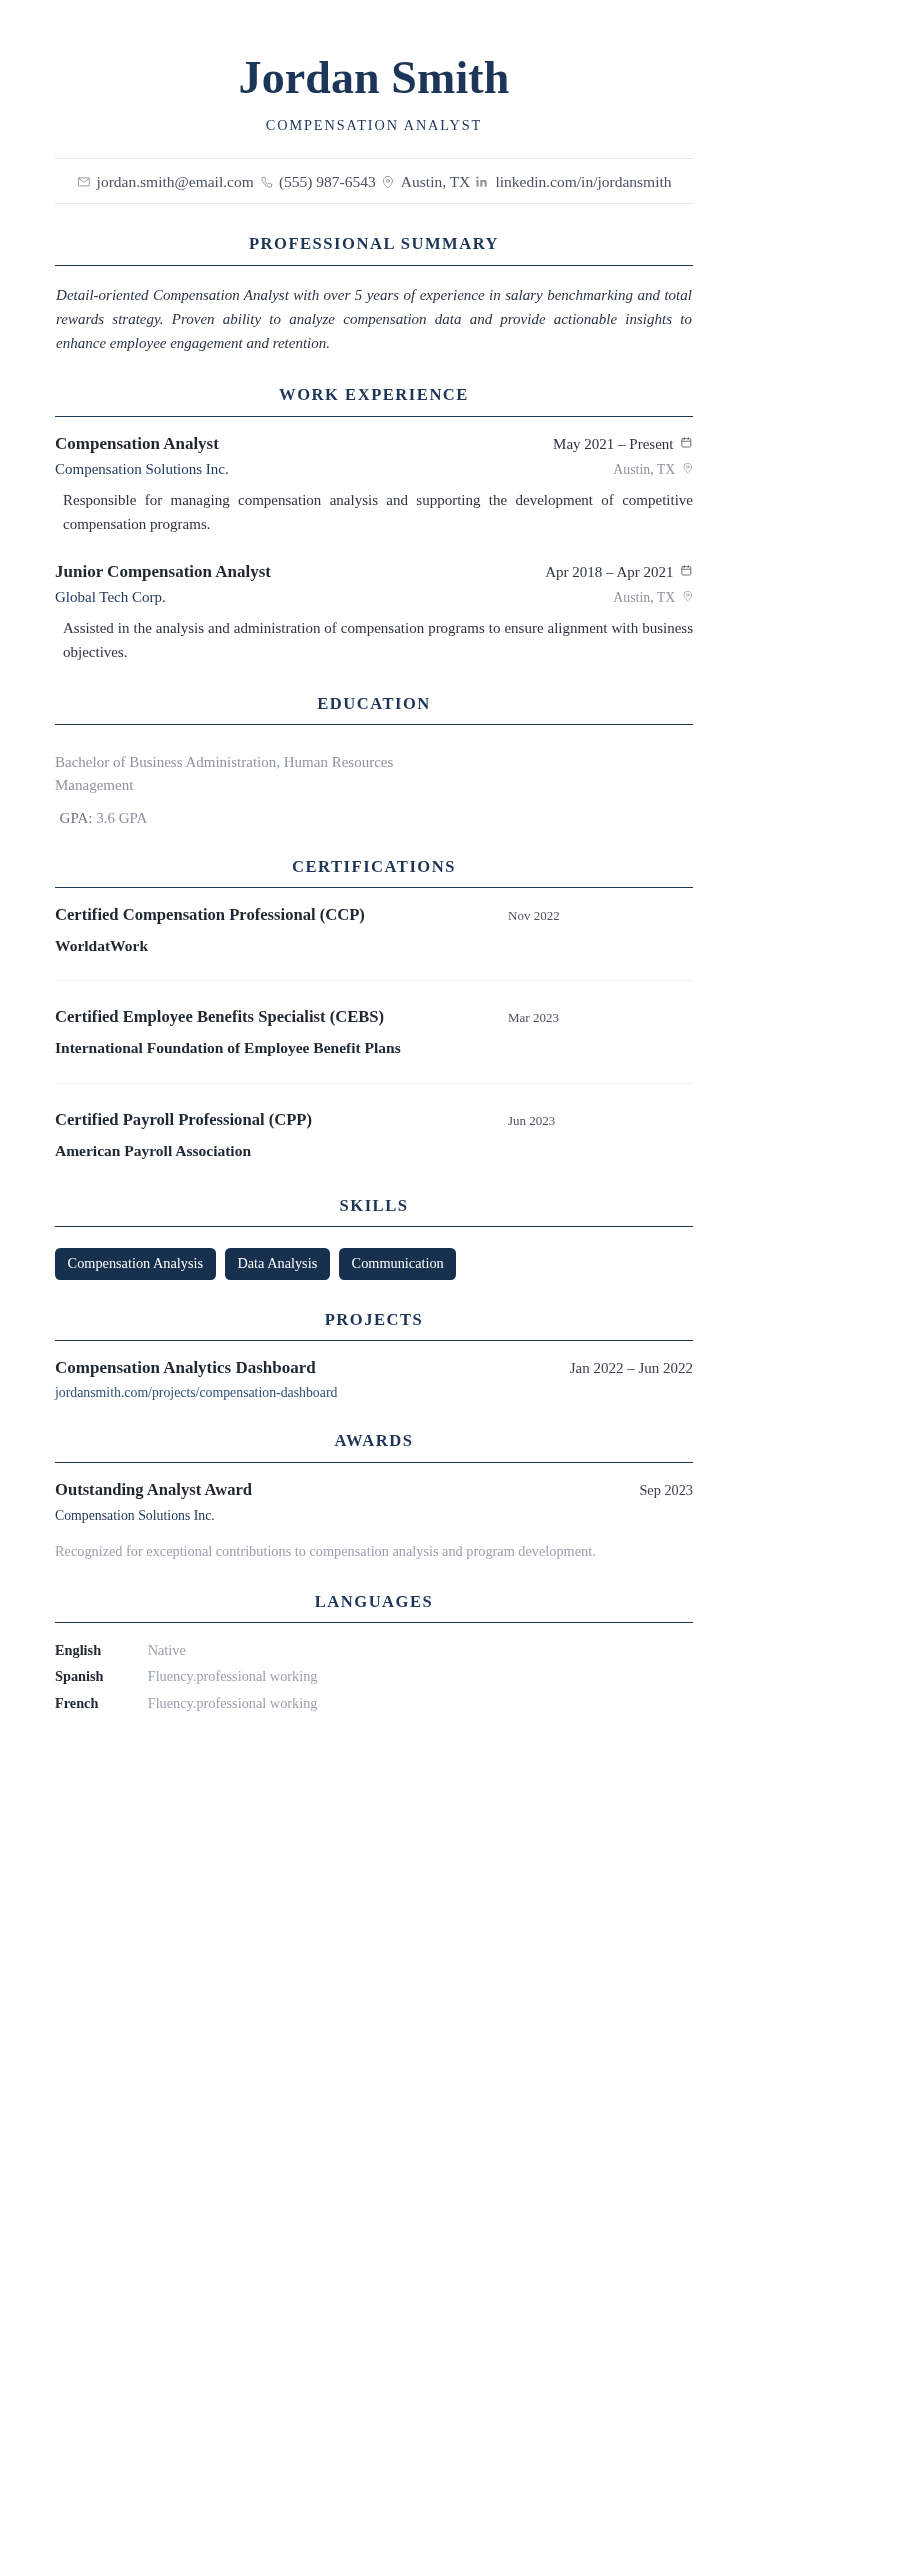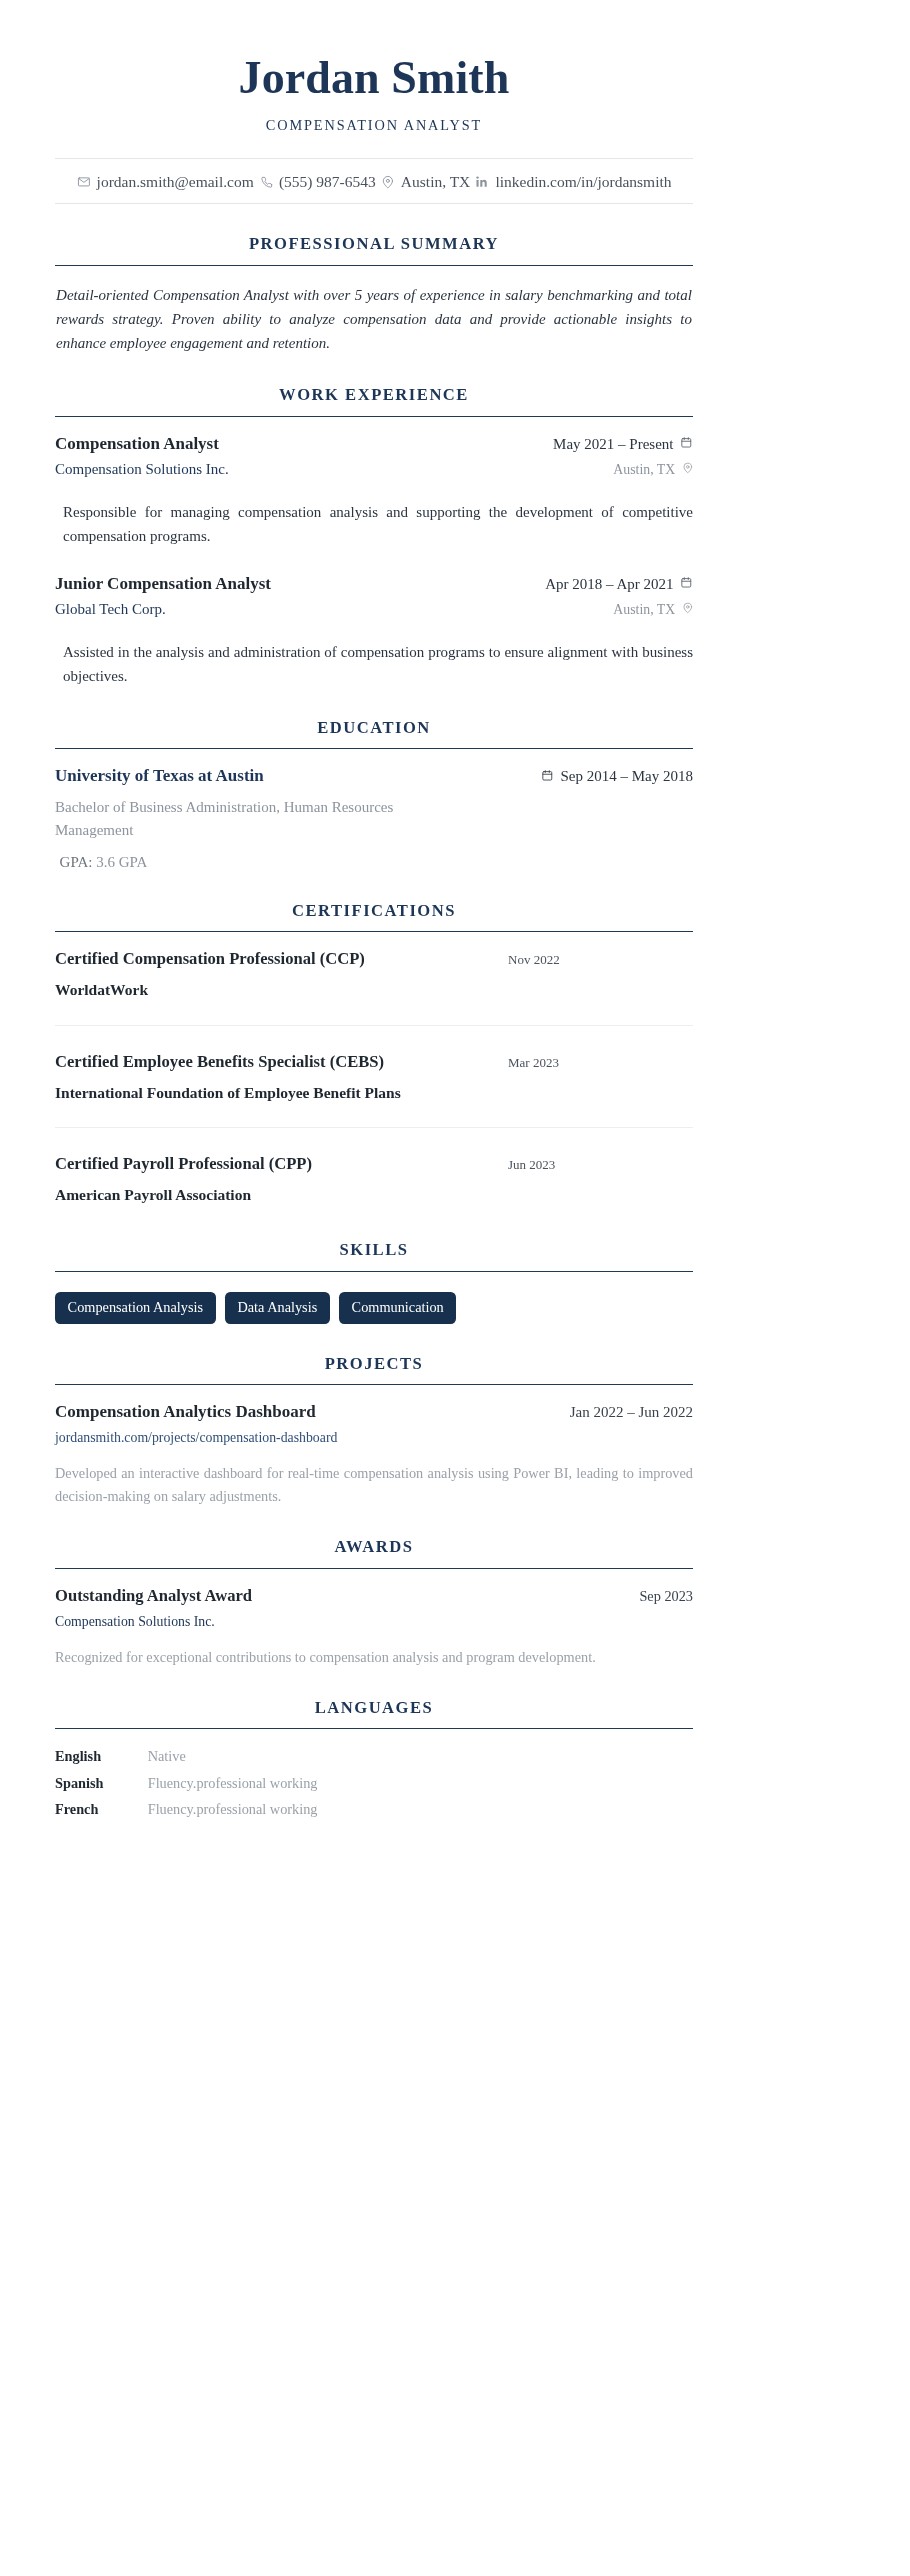--- a/index.html
+++ b/index.html
@@ -141,21 +141,21 @@
   }
   .eloc{
     font-size:13.8px;
     color:var(--muted);
     display:inline-flex;
     align-items:center;
     gap:6.3px;
     white-space:nowrap;
   }
   .edesc{
-    margin-top:22px;
+    margin-top:10px;
     padding-left:8px;
     font-size:15px;
     line-height:1.6;
     color:var(--ink);
     text-align:justify;
     max-width:768px;
   }
 
   
   .edu-head{
@@ -458,32 +458,20 @@
         </div>
 
       </div>
     </div>
 
     <div class="section">
       <div class="sec-title">EDUCATION</div>
       <div class="sec-rule"></div>
       <div class="sec-body">
         <div class="entry">
-          <div class="edu-head">
-            <div class="edu-school">University of Texas at Austin</div>
-            <div class="edu-date">
-              <span>
-                <svg width="12.6" height="12.6" viewBox="0 0 24 24" fill="none" stroke="#3a424c" stroke-width="1.7" stroke-linecap="round" stroke-linejoin="round">
-                  <rect x="3.5" y="5" width="17" height="16" rx="2"></rect>
-                  <path d="M3.5 10h17M8.2 3.2v3.4M15.8 3.2v3.4"></path>
-                </svg>
-              </span>
-              <span>Sep 2014  –  May 2018</span>
-            </div>
-          </div>
           <div class="edu-degree">Bachelor of Business Administration, Human Resources Management</div>
           <div class="edu-gpa">
             <span class="lbl">GPA:</span>
             <span>3.6 GPA</span>
           </div>
         </div>
       </div>
     </div>
 
     <div class="section">
@@ -533,21 +521,20 @@
     <div class="section">
       <div class="sec-title">PROJECTS</div>
       <div class="sec-rule"></div>
       <div class="sec-body">
         <div class="entry">
           <div class="proj-head">
             <div class="proj-name">Compensation Analytics Dashboard</div>
             <div class="proj-date">Jan 2022 – Jun 2022</div>
           </div>
           <a class="proj-url" href="#">jordansmith.com/projects/compensation-dashboard</a>
-          <div class="proj-desc">Developed an interactive dashboard for real-time compensation analysis using Power BI, leading to improved decision-making on salary adjustments.</div>
         </div>
       </div>
     </div>
 
     <div class="section">
       <div class="sec-title">AWARDS</div>
       <div class="sec-rule"></div>
       <div class="sec-body">
         <div class="entry">
           <div class="award-head">

